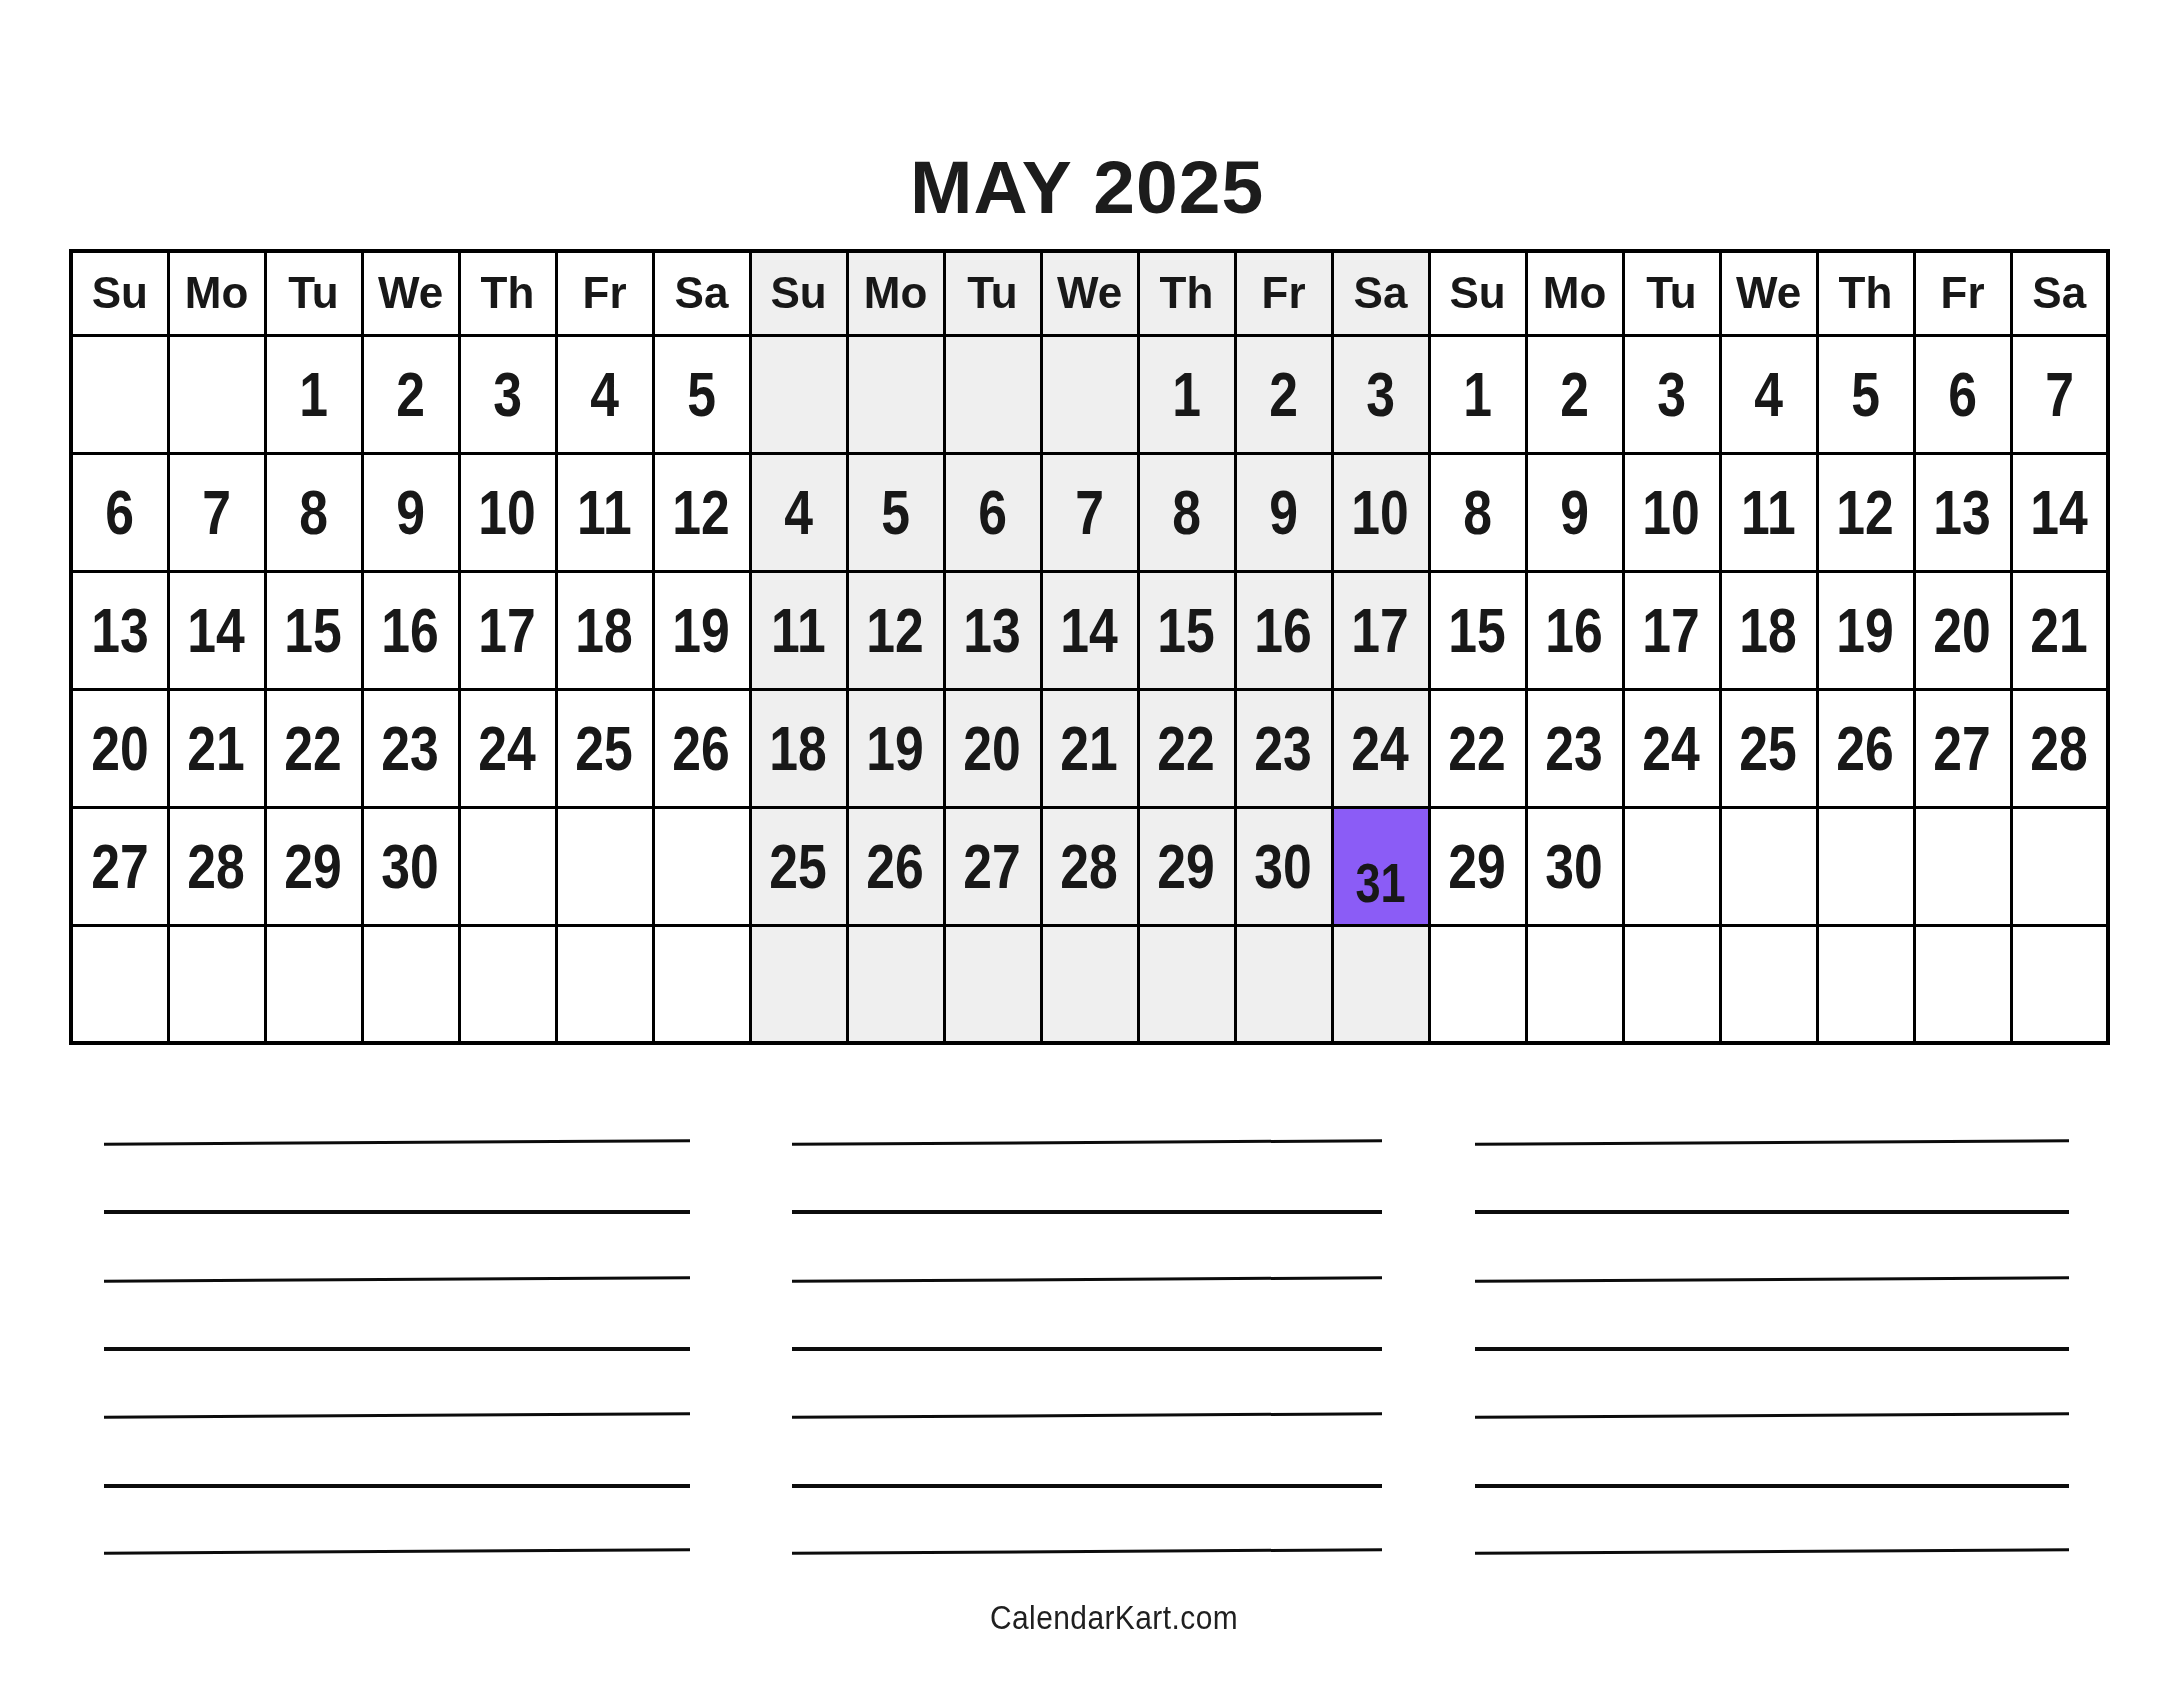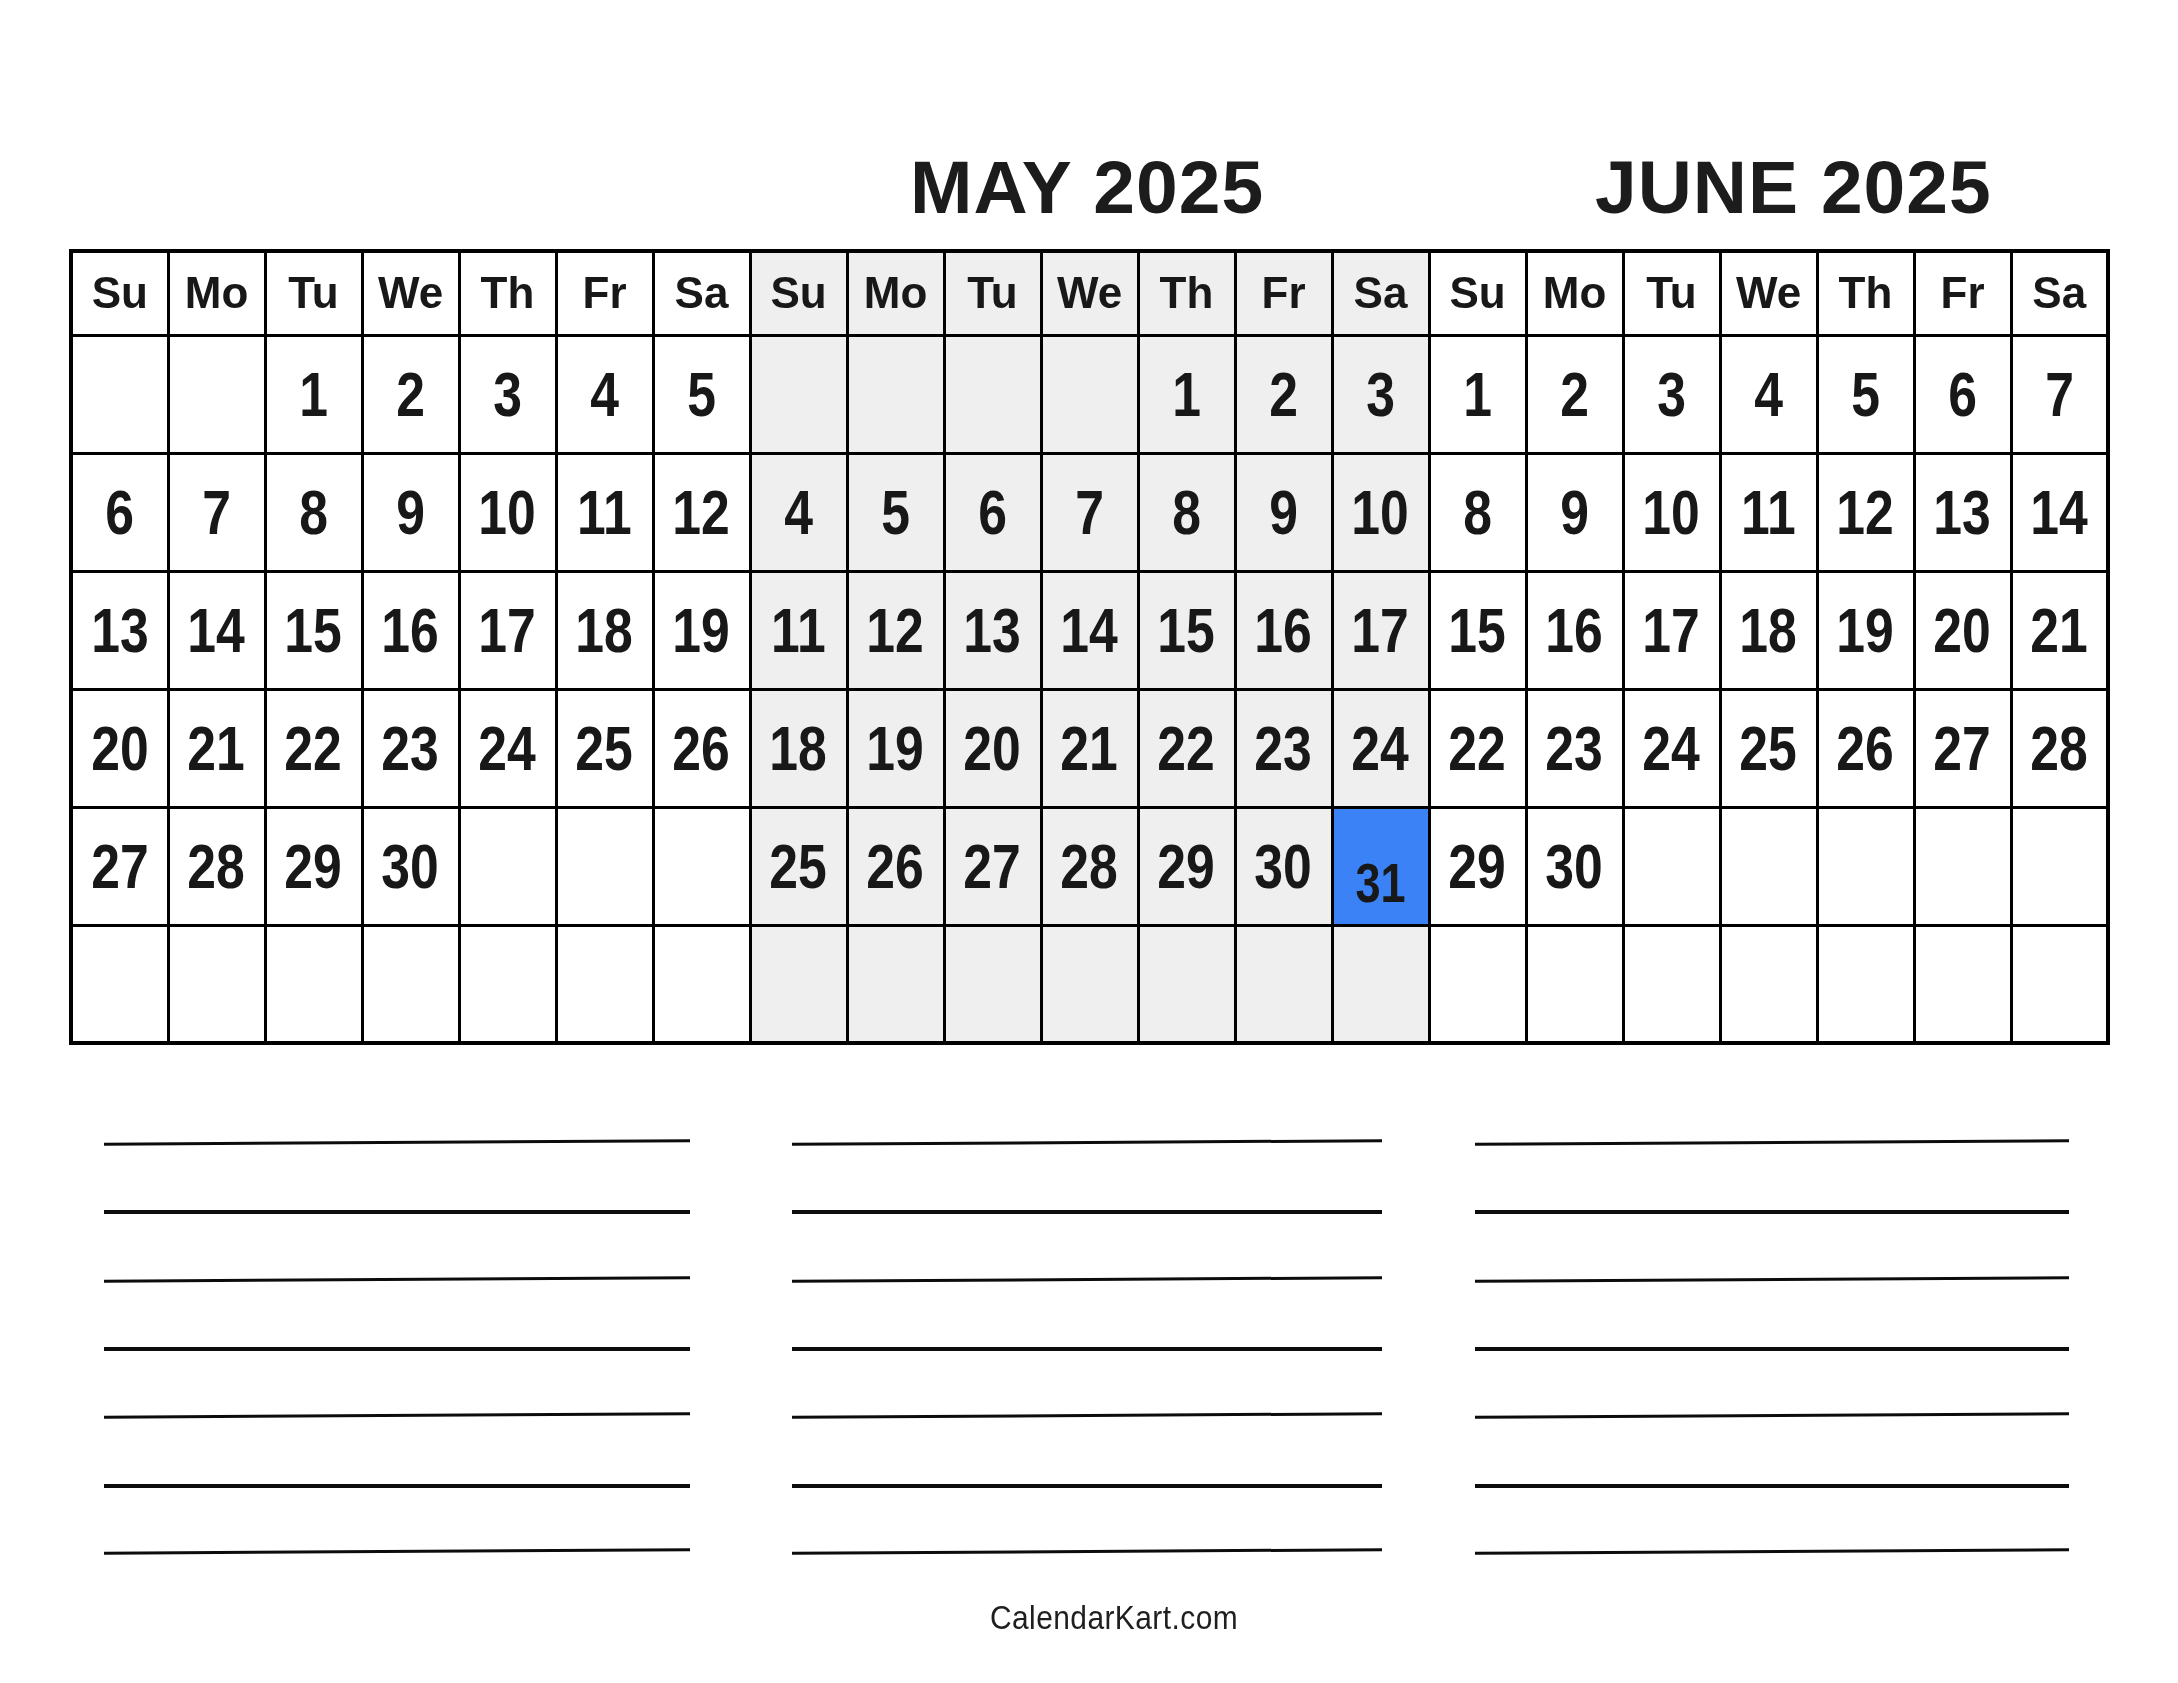--- a/index.html
+++ b/index.html
@@ -98,21 +98,20 @@
   .footer span { display: inline-block; transform: scaleX(0.88); }
 </style>
 </head>
 <body>
 
 <div class="page">
 
 
   <div class="month-title" id="title-may">MAY 2025</div>
 
-  <div class="month-title" id="title-june">JUNE 2025</div>
 
   <table id="cal-table">
     <colgroup>
         <col style="width: 97px;">
         <col style="width: 97px;">
         <col style="width: 97px;">
         <col style="width: 97px;">
         <col style="width: 97px;">
         <col style="width: 97px;">
         <col style="width: 97px;">
@@ -256,21 +255,21 @@
           <td data-month="april" data-day="30"><span class="num">30</span></td>
           <td data-month="april"></td>
           <td data-month="april"></td>
           <td data-month="april"></td>
           <td data-month="may" data-day="25" style="background: rgb(239, 239, 239);"><span class="num">25</span></td>
           <td data-month="may" data-day="26" style="background: rgb(239, 239, 239);"><span class="num">26</span></td>
           <td data-month="may" data-day="27" style="background: rgb(239, 239, 239);"><span class="num">27</span></td>
           <td data-month="may" data-day="28" style="background: rgb(239, 239, 239);"><span class="num">28</span></td>
           <td data-month="may" data-day="29" style="background: rgb(239, 239, 239);"><span class="num">29</span></td>
           <td data-month="may" data-day="30" style="background: rgb(239, 239, 239);"><span class="num">30</span></td>
-          <td data-month="may" data-day="31" style="background: #3b82f6; text-align: center;"><span class="num">31</span></td>
+          <td data-month="may" data-day="31" style="background: #8b5cf6; text-align: center;"><span class="num">31</span></td>
           <td data-month="june" data-day="29"><span class="num">29</span></td>
           <td data-month="june" data-day="30"><span class="num">30</span></td>
           <td data-month="june"></td>
           <td data-month="june"></td>
           <td data-month="june"></td>
           <td data-month="june"></td>
           <td data-month="june"></td>
         </tr>
         <tr>
           <td data-month="april"></td>

